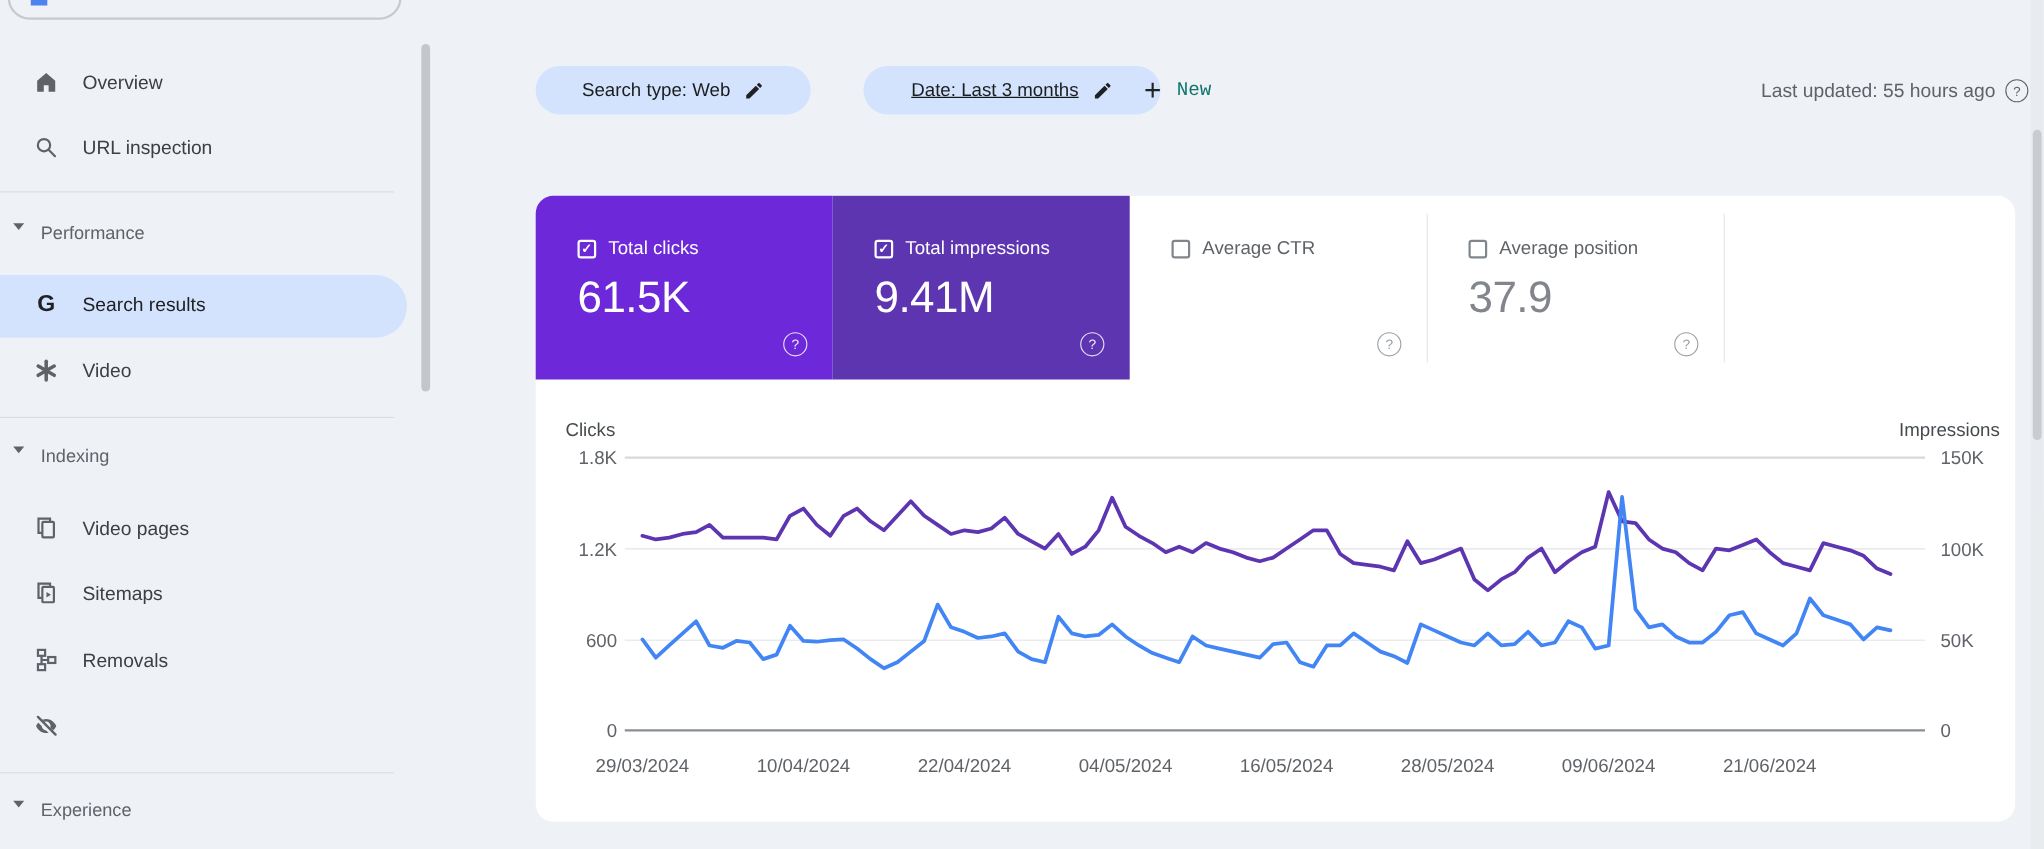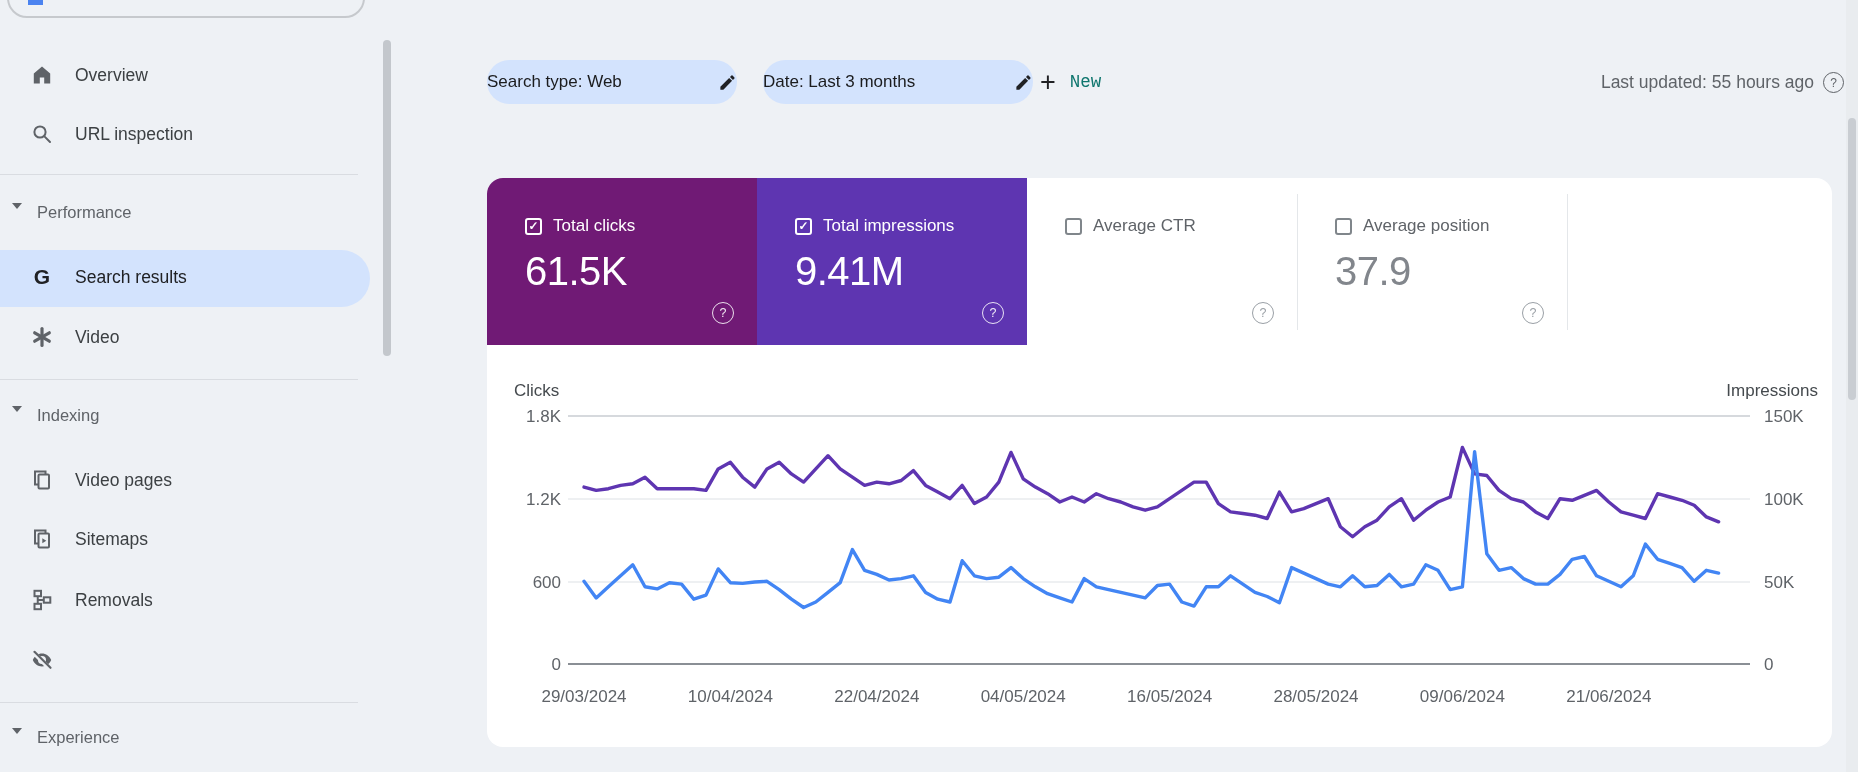--- a/index.html
+++ b/index.html
@@ -17,24 +17,24 @@
   .g-glyph{font-size:21px;font-weight:700;color:#202124;line-height:24px;}
   .sec-header{position:absolute;left:0;width:370px;height:30px;display:flex;cursor:pointer;}
   .sec-header .caret{margin-left:12px;width:0;height:0;border-left:5.5px solid transparent;border-right:5.5px solid transparent;border-top:6px solid #5f6368;}
   .sec-header .slabel{margin-left:15px;font-size:16.5px;color:#5f6368;}
   .sdivider{position:absolute;left:0;width:358px;height:1px;background:#d9dce1;}
   .sel-pill{position:absolute;left:0;top:250px;width:370px;height:57px;background:#d3e3fd;border-radius:0 28.5px 28.5px 0;}
   .side-scrollbar{position:absolute;left:383px;top:40px;width:8px;height:316px;border-radius:4px;background:#c3c7cc;}
 
   
   .chip{position:absolute;top:60px;height:44px;background:#d3e3fd;border-radius:22px;
-    display:flex;align-items:center;justify-content:space-between;gap:12px;cursor:pointer;}
+    display:flex;align-items:center;justify-content:center;gap:12px;cursor:pointer;}
   .chip .clabel{font-size:17px;color:#1b1c1e;}
   #chip-search{left:487px;width:250px;}
-  #chip-date{left:763px;width:270px;}
+  #chip-date{left:785px;width:270px;text-decoration:underline;}
   #new-btn{position:absolute;left:1040px;top:60px;height:44px;display:flex;align-items:center;gap:14px;cursor:pointer;}
   #new-btn .plus{font-size:27px;color:#202124;font-weight:400;line-height:27px;}
   #new-btn .nlbl{font-size:17.5px;color:#0f766e;font-family:Liberation Mono, monospace;}
   #last-updated{position:absolute;top:72px;right:14px;display:flex;align-items:center;gap:9px;}
   #last-updated .lu-text{font-size:17.5px;color:#5f6368;}
   .help-circle{width:19px;height:19px;border:1.5px solid #5f6368;border-radius:50%;
     display:flex;align-items:center;justify-content:center;font-size:12px;color:#5f6368;flex:none;}
 
   
   #card{position:absolute;left:487px;top:178px;width:1345px;height:569px;background:#ffffff;border-radius:16px;}
@@ -201,21 +201,21 @@
     <span class="nlbl">New</span>
   </div>
 
   <div id="last-updated">
     <span class="lu-text">Last updated: 55 hours ago</span>
     <span class="help-circle">?</span>
   </div>
 
   <div id="card">
 
-    <div class="tile colored" style="left:0;background:#701a75;border-radius:16px 0 0 0;">
+    <div class="tile colored" style="left:0;background:#6d28d9;border-radius:16px 0 0 0;">
       <div class="trow">
         <span class="cb checked"></span>
         <span class="tlabel">Total clicks</span>
       </div>
       <div class="tvalue">61.5K</div>
       <span class="tile-help light">?</span>
     </div>
 
     <div class="tile colored" style="left:270px;background:#5e35b1;">
       <div class="trow">

